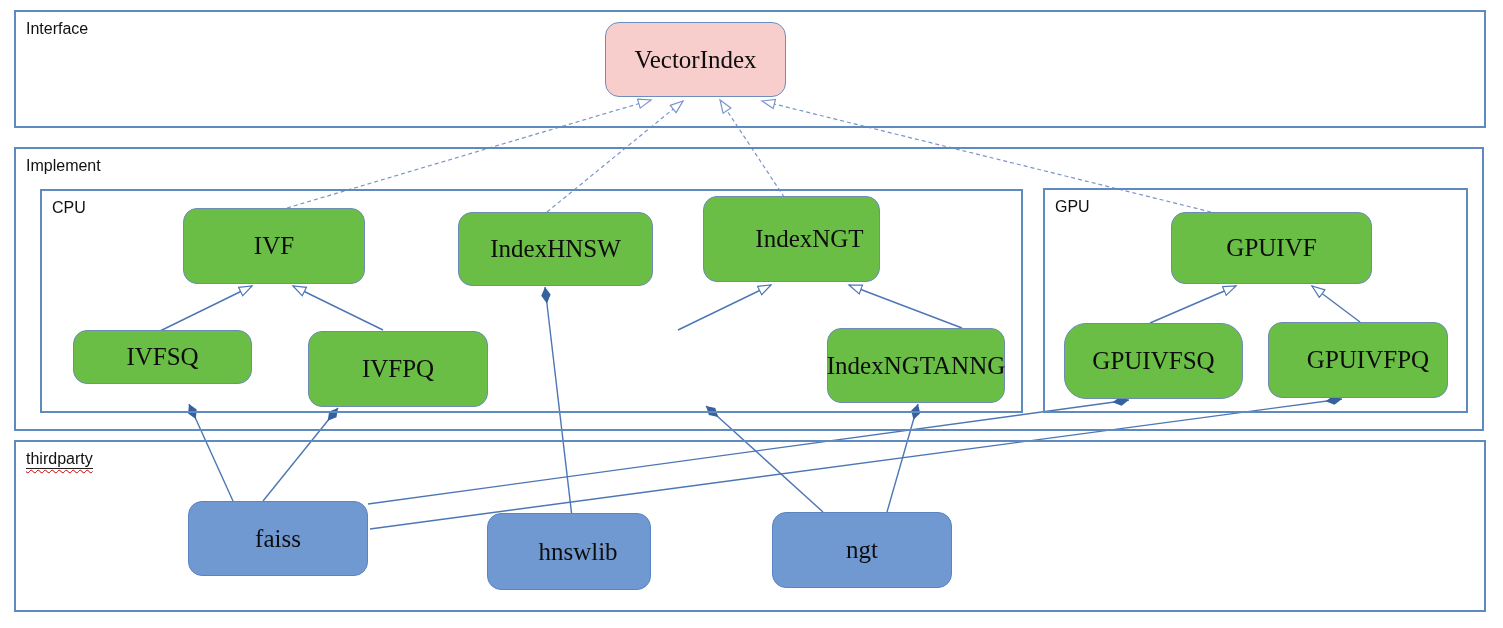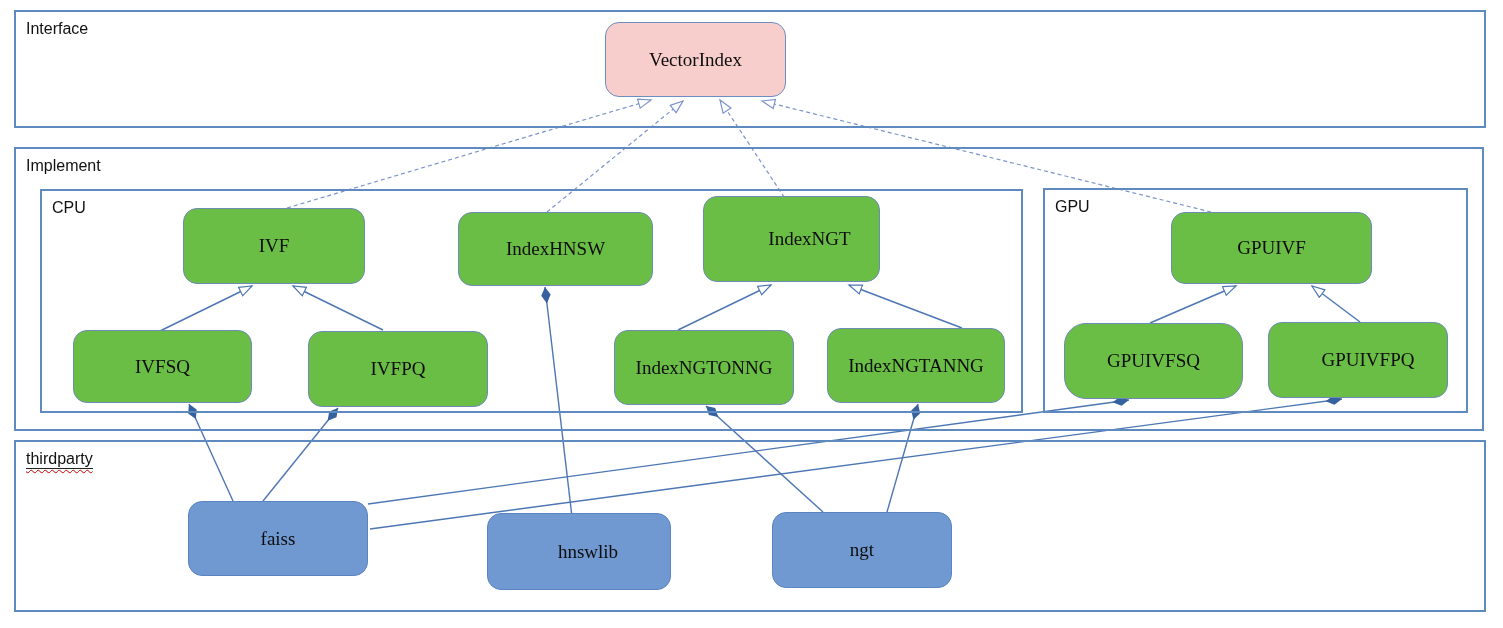--- a/index.html
+++ b/index.html
@@ -43,21 +43,21 @@
     pointer-events: none;
   }
   .node {
     position: absolute;
     box-sizing: border-box;
     border-radius: 14px;
     display: flex;
     align-items: center;
     justify-content: center;
     font-family: "Liberation Serif", serif;
-    font-size: 19px;
+    font-size: 25px;
     color: #0d0d0d;
     text-align: center;
   }
   .node.interface {
     background: var(--interface-fill);
     border: 1.5px solid var(--interface-border);
   }
   .node.implementation {
     background: var(--impl-fill);
     border: 1.5px solid var(--impl-border);
@@ -117,22 +117,21 @@
       <span class="container-label">GPU</span>
     </div>
     <div class="container" style="left: 14px; top: 440px; width: 1472px; height: 172px;">
       <span class="container-label misspelled">thirdparty</span>
     </div>
     <div class="node interface" style="left: 605px; top: 22px; width: 181px; height: 75px;">VectorIndex</div>
     <div class="node implementation" style="left: 183px; top: 208px; width: 182px; height: 76px;">IVF</div>
     <div class="node implementation" style="left: 458px; top: 212px; width: 195px; height: 74px;">IndexHNSW</div>
     <div class="node implementation" style="left: 703px; top: 196px; width: 177px; height: 86px; padding-left: 36px;">IndexNGT</div>
     <div class="node implementation" style="left: 1171px; top: 212px; width: 201px; height: 72px;">GPUIVF</div>
-    <div class="node implementation" style="left: 73px; top: 330px; width: 179px; height: 73px;">IVFSQ</div>
+    <div class="node implementation" style="left: 73px; top: 330px; width: 179px; height: 54px;">IVFSQ</div>
     <div class="node implementation" style="left: 292px; top: 331px; width: 180px; height: 76px; margin-left: 16px;">IVFPQ</div>
-    <div class="node implementation" style="left: 614px; top: 330px; width: 180px; height: 75px;">IndexNGTONNG</div>
     <div class="node implementation" style="left: 827px; top: 328px; width: 178px; height: 75px;">IndexNGTANNG</div>
     <div class="node implementation" style="left: 1064px; top: 323px; width: 179px; height: 76px; border-radius: 22px;">GPUIVFSQ</div>
     <div class="node implementation" style="left: 1268px; top: 322px; width: 180px; height: 76px; padding-left: 20px;">GPUIVFPQ</div>
     <div class="node library" style="left: 188px; top: 501px; width: 180px; height: 75px;">faiss</div>
-    <div class="node library" style="left: 487px; top: 513px; width: 184px; height: 77px; padding-left: 18px;">hnswlib</div>
+    <div class="node library" style="left: 487px; top: 513px; width: 164px; height: 77px; padding-left: 18px;">hnswlib</div>
     <div class="node library" style="left: 772px; top: 512px; width: 180px; height: 76px;">ngt</div>
   </div>
 
 </body></html>

